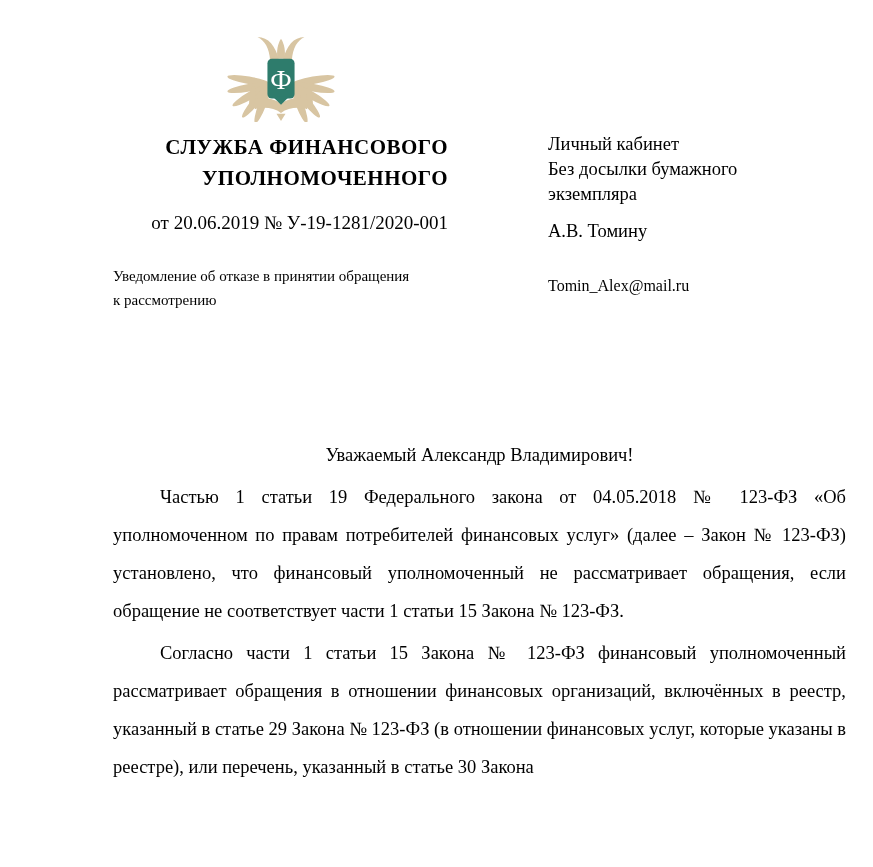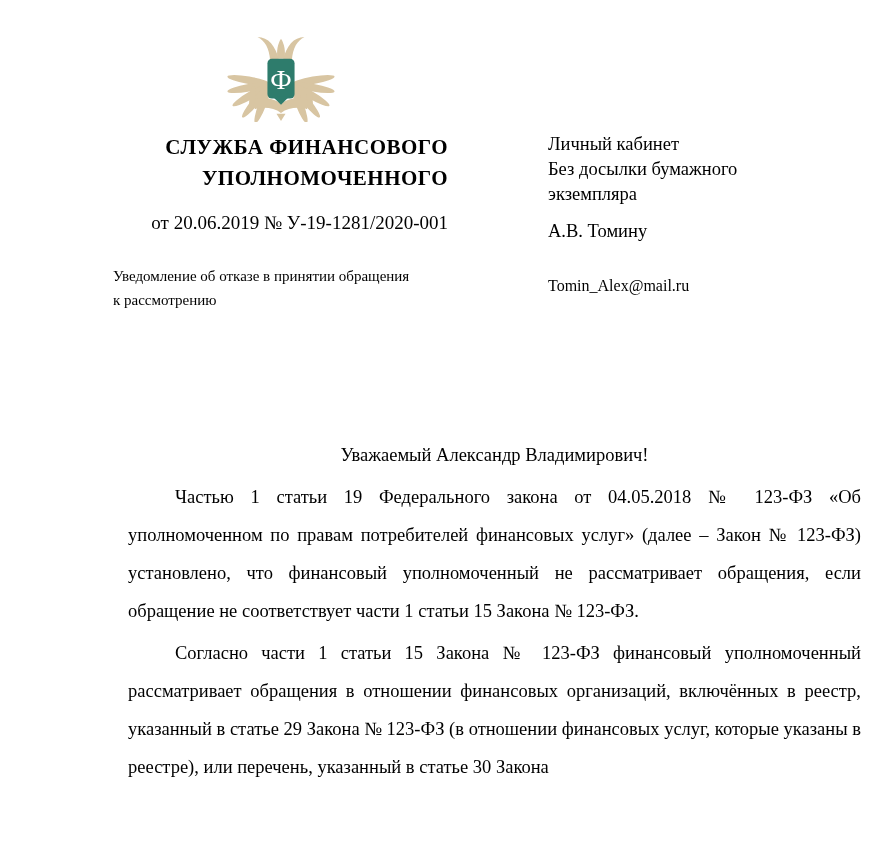--- a/index.html
+++ b/index.html
@@ -22,21 +22,21 @@
   .blank.b2{width:115px;margin-left:6px;}
   .subject{margin-top:31px;font-size:15px;line-height:24px;width:300px;text-align:left;}
 
   
   .right-col{position:absolute;left:548px;top:132px;width:250px;font-size:18.5px;line-height:25px;}
   .pre{white-space:pre-line;}
   .recipient-name{margin-top:12px;}
   .recipient-email{margin-top:29px;font-size:16px;}
 
   
-  .letter-body{position:absolute;left:128px;top:436px;width:733px;font-size:18.5px;line-height:38px;text-align:justify;}
+  .letter-body{position:absolute;left:113px;top:436px;width:733px;font-size:18.5px;line-height:38px;text-align:justify;}
   .letter-body p{margin:0 0 4px;text-indent:47px;}
   .letter-body p.salutation{text-align:center;text-indent:0;}
 </style>
 </head>
 <body>
 
 <div class="page">
 
   <div class="left-col">
 

